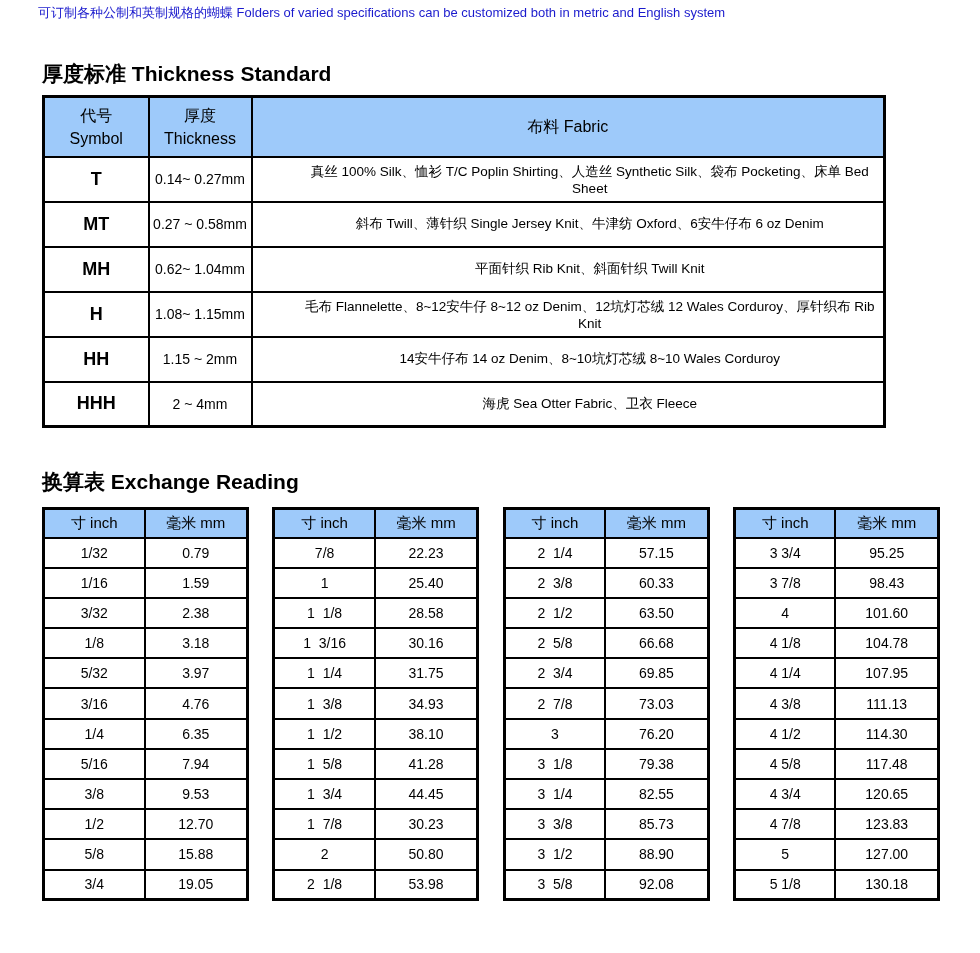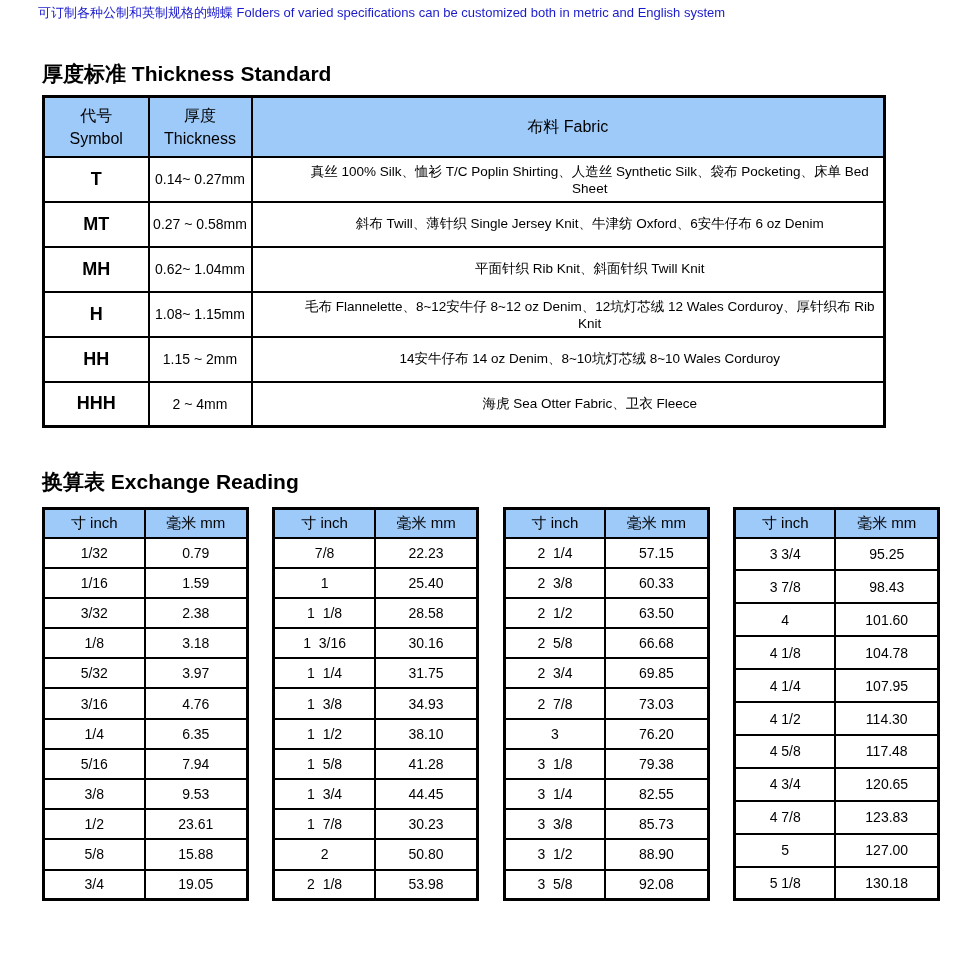--- a/index.html
+++ b/index.html
@@ -180,21 +180,21 @@
           <tr>
           <td class="inch">5/16</td>
           <td class="mm">7.94</td>
         </tr>
           <tr>
           <td class="inch">3/8</td>
           <td class="mm">9.53</td>
         </tr>
           <tr>
           <td class="inch">1/2</td>
-          <td class="mm">23.61</td>
+          <td class="mm">12.70</td>
         </tr>
           <tr>
           <td class="inch">5/8</td>
           <td class="mm">15.88</td>
         </tr>
           <tr>
           <td class="inch">3/4</td>
           <td class="mm">19.05</td>
         </tr>
         </tbody>
@@ -352,20 +352,24 @@
         </tr>
           <tr>
           <td class="inch">4 1/8</td>
           <td class="mm">104.78</td>
         </tr>
           <tr>
           <td class="inch">4 1/4</td>
           <td class="mm">107.95</td>
         </tr>
           <tr>
+          <td class="inch">4 3/8</td>
+          <td class="mm">111.13</td>
+        </tr>
+          <tr>
           <td class="inch">4 1/2</td>
           <td class="mm">114.30</td>
         </tr>
           <tr>
           <td class="inch">4 5/8</td>
           <td class="mm">117.48</td>
         </tr>
           <tr>
           <td class="inch">4 3/4</td>
           <td class="mm">120.65</td>

